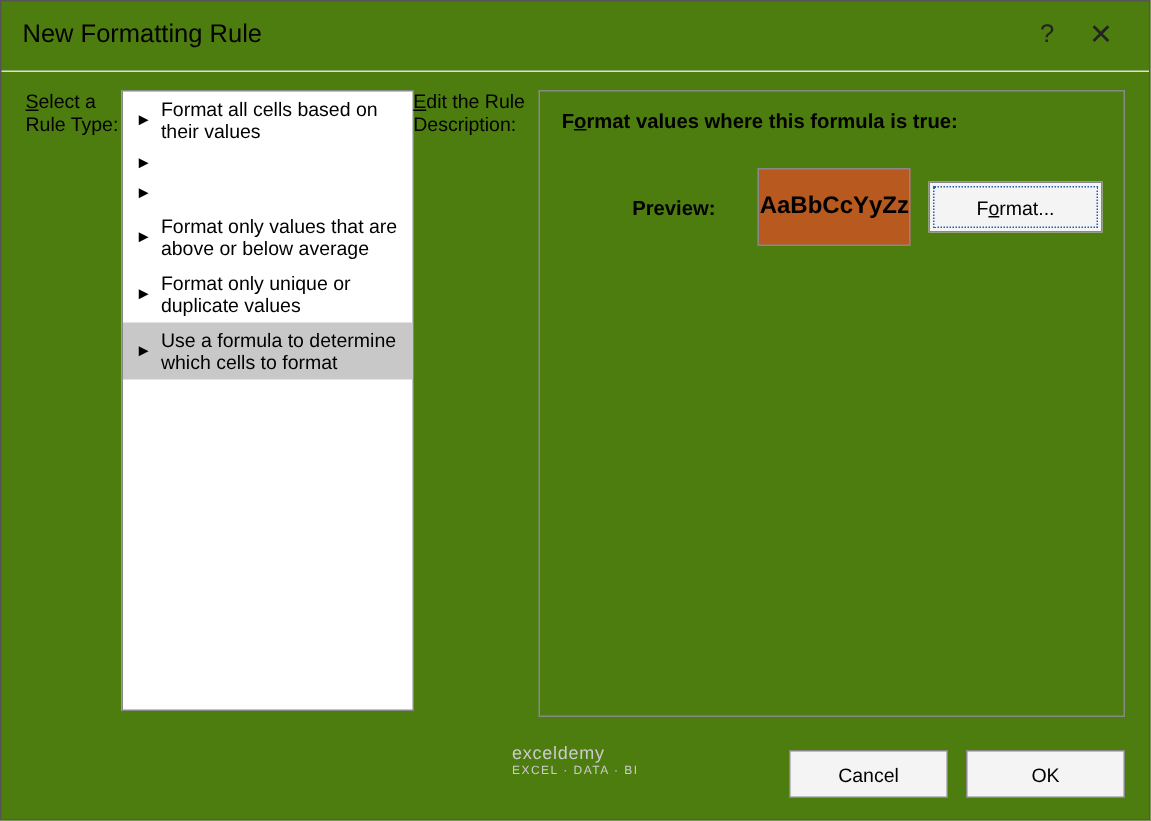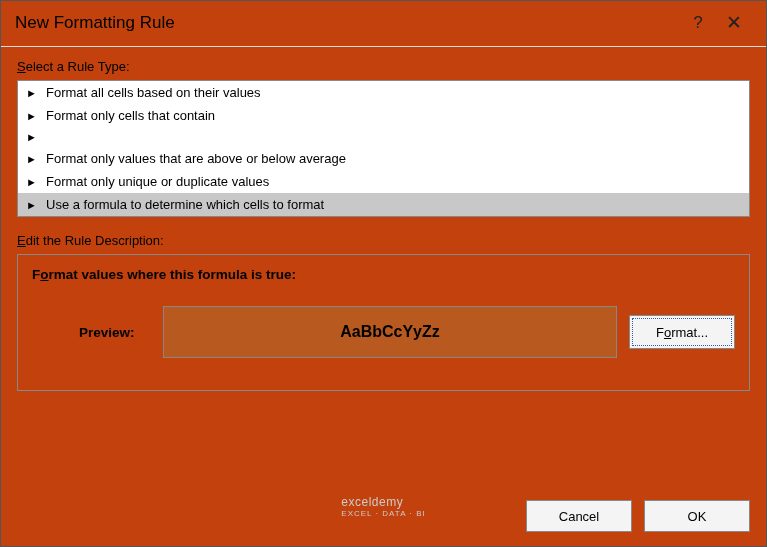--- a/index.html
+++ b/index.html
@@ -11,21 +11,21 @@
     width: 767px;
     height: 547px;
     position: relative;
   }
   .dialog {
     position: absolute;
     left: 0; top: 0;
     width: 767px;
     height: 547px;
     border: 1px solid #555;
-    background: #c2410c;
+    background: #4d7c0f;
     display: flex;
     flex-direction: column;
   }
   .titlebar {
     display: flex;
     align-items: center;
     padding: 10px 14px 12px 14px;
     border-bottom: 1px solid #ddd;
   }
   .titlebar .title {
@@ -37,21 +37,21 @@
     text-align: center;
     font-size: 17px;
     cursor: pointer;
     color: #222;
   }
   .titlebar .close { font-size: 19px; font-weight: 300; }
   .content {
     padding: 12px 16px 0 16px;
     flex: 1;
     display: flex;
-    flex-direction: column;
+    flex-direction: row;
   }
   .section-label {
     font-size: 13px;
     margin-bottom: 6px;
   }
   .section-label .ul { text-decoration: underline; }
   .rule-list {
     border: 1px solid #888;
     background: #fff;
     margin-bottom: 16px;
@@ -128,21 +128,21 @@
     background: #b85a1f;
     border: 1px solid #888;
     display: flex;
     align-items: center;
     justify-content: center;
     font-weight: 700;
     font-size: 16px;
     color: #000;
   }
   .format-btn {
-    width: 106px;
+    width: 116px;
     height: 34px;
     border: 1px solid #888;
     background: #f4f4f4;
     cursor: pointer;
     font-size: 13px;
     outline: 1px dotted #2a5db0;
     outline-offset: -4px;
   }
   .footer {
     display: flex;
@@ -189,21 +189,20 @@
       <span class="ul">S</span><span>elect a Rule Type:</span>
     </div>
 
     <div class="rule-list">
       <div class="rule-item">
         <span class="arrow-icon">►</span>
         <span>Format all cells based on their values</span>
       </div>
       <div class="rule-item">
         <span class="arrow-icon">►</span>
-        <span>Format only cells that contain</span>
       </div>
       <div class="rule-item">
         <span class="arrow-icon">►</span>
       </div>
       <div class="rule-item">
         <span class="arrow-icon">►</span>
         <span>Format only values that are above or below average</span>
       </div>
       <div class="rule-item">
         <span class="arrow-icon">►</span>

